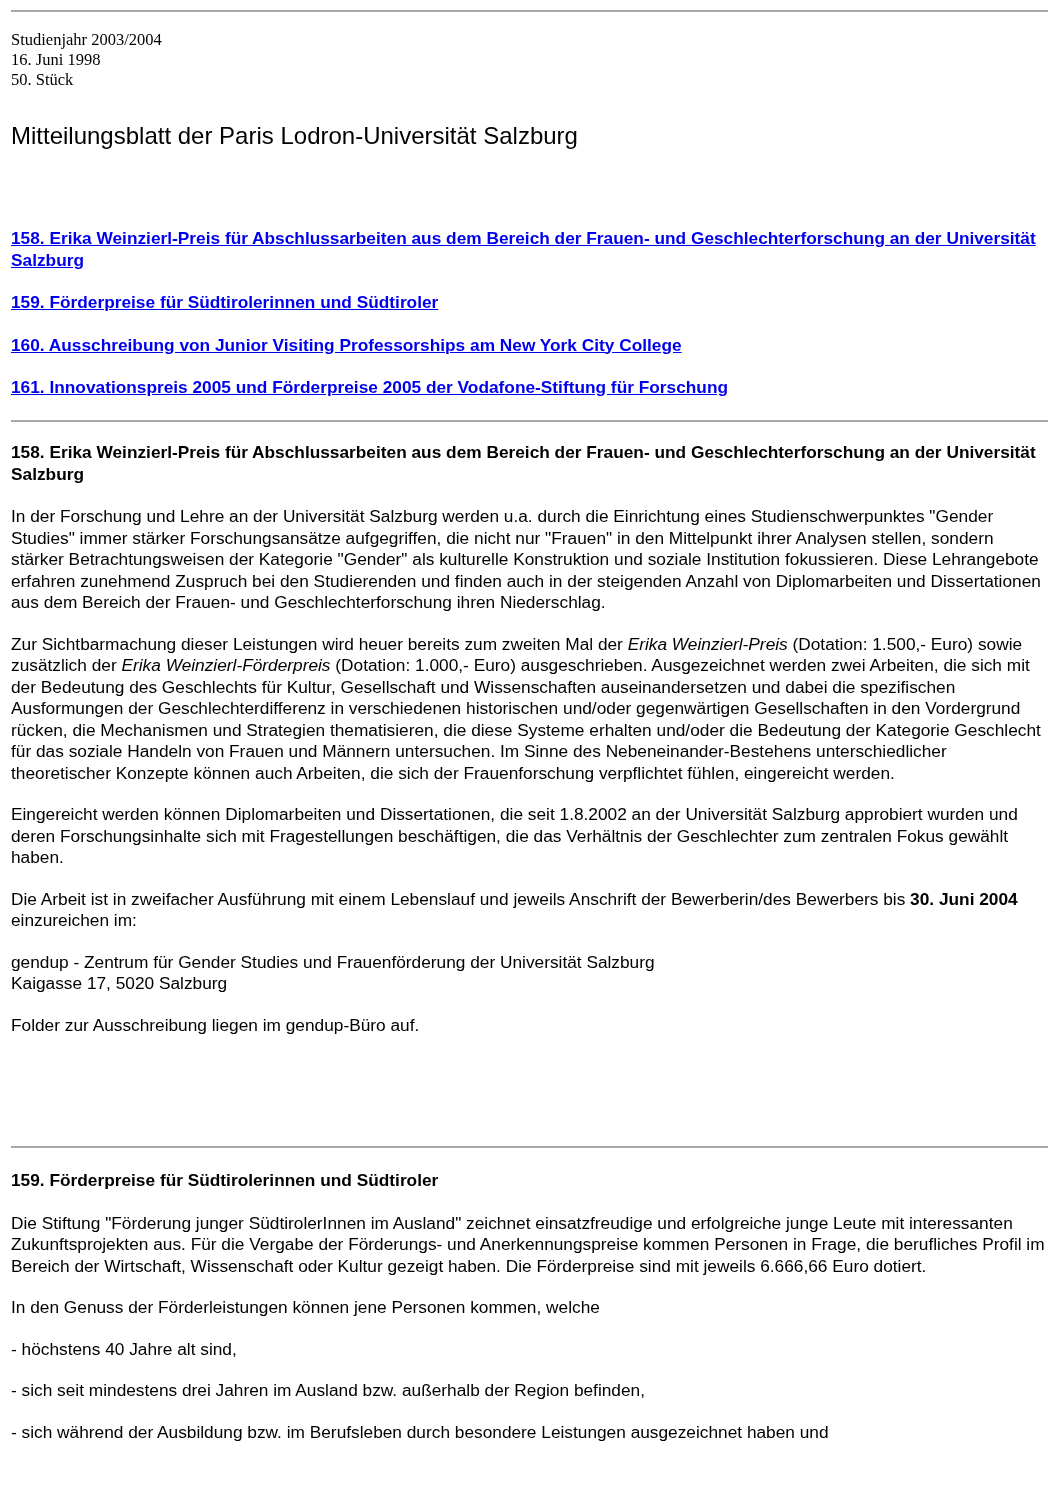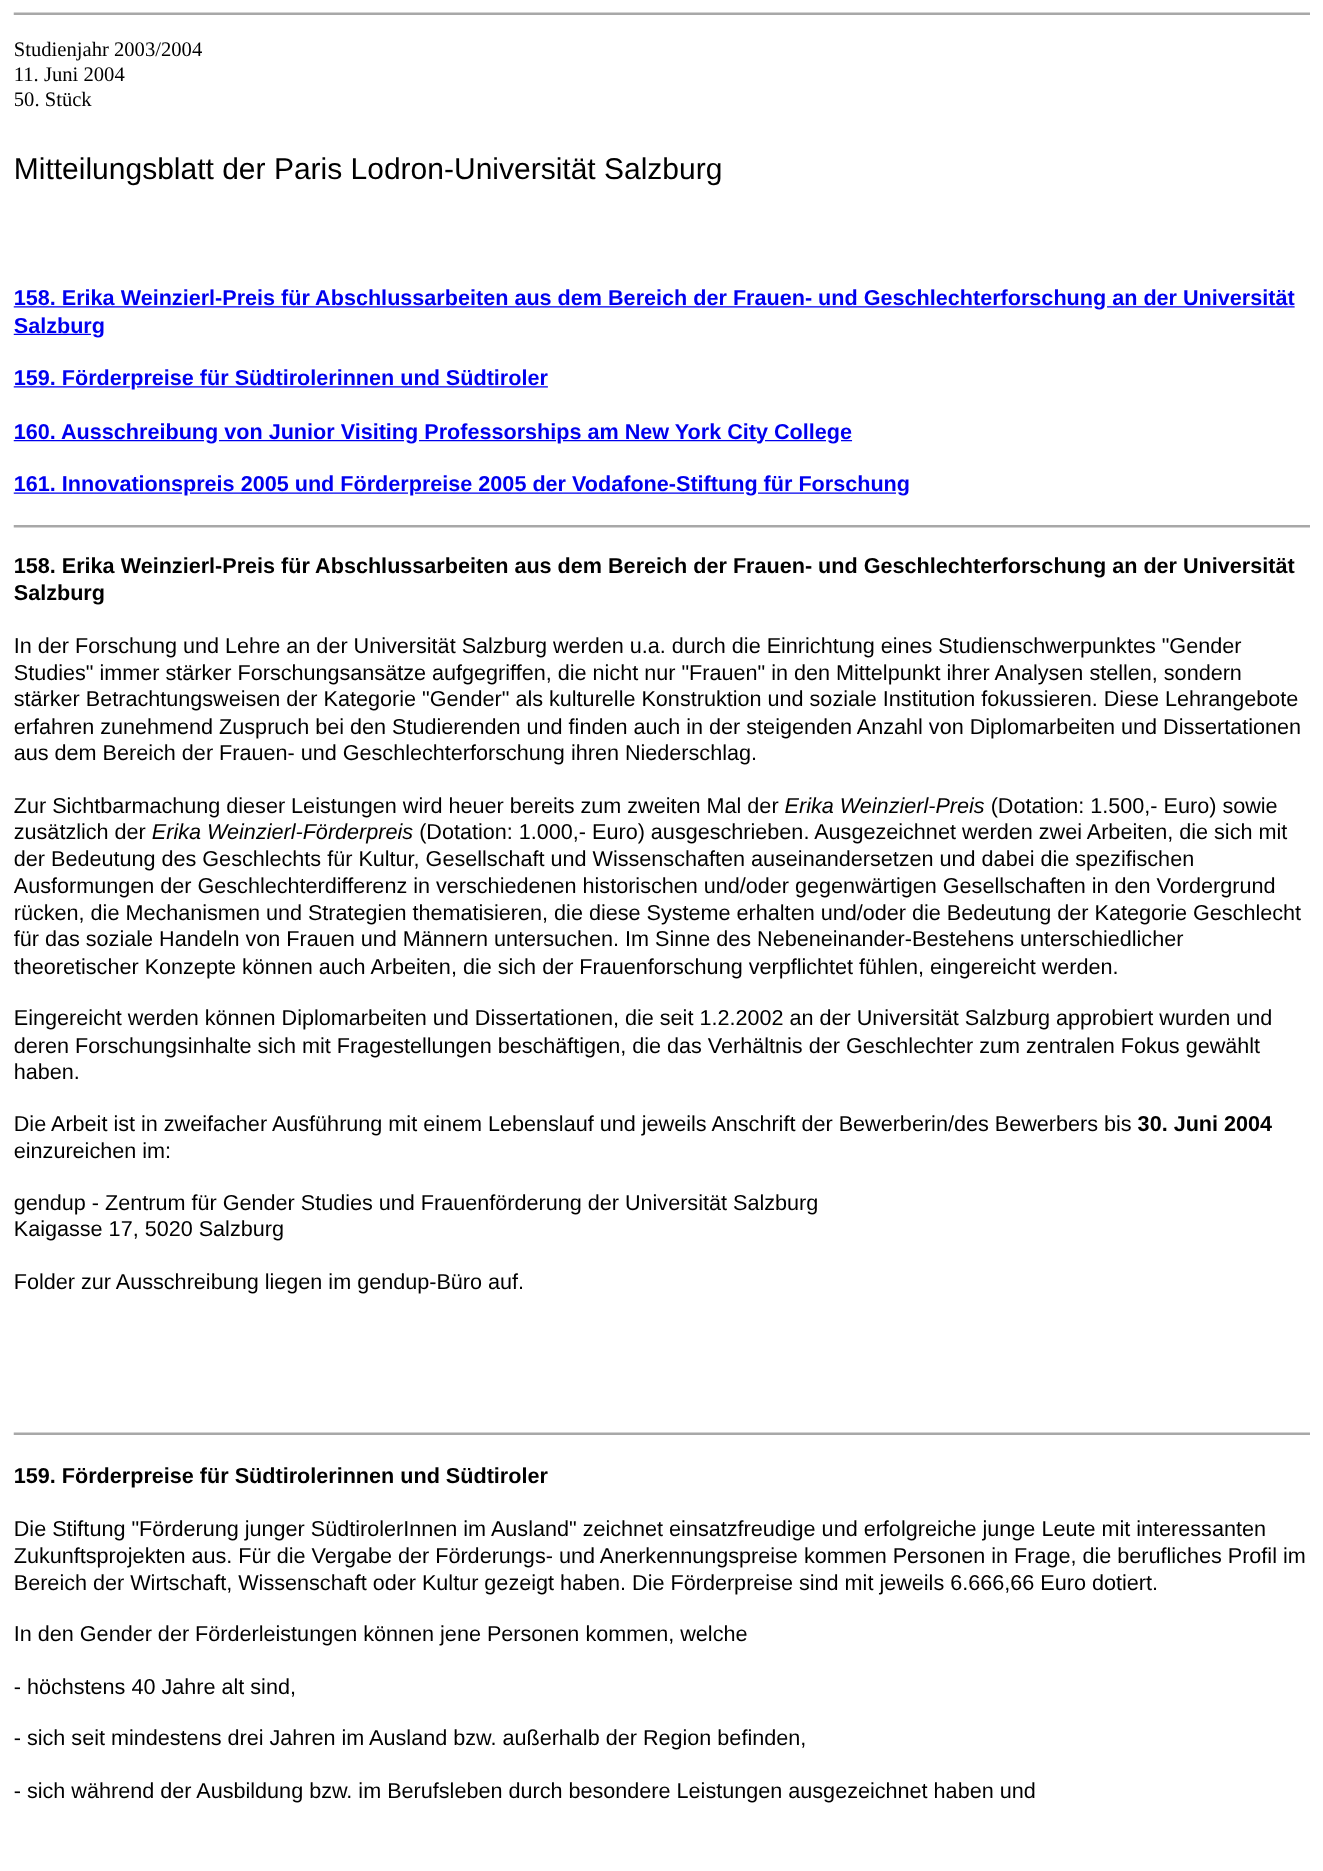--- a/index.html
+++ b/index.html
@@ -21,48 +21,48 @@
   .sig { text-align: right; }
 </style>
 </head>
 <body>
 
 <div class="page">
   <hr class="rule" style="top:10px;">
 
   <div class="meta">
     <div>Studienjahr 2003/2004</div>
-    <div>11. Juni 2004</div>
+    <div>16. Juni 1998</div>
     <div>50. Stück</div>
   </div>
 
   <h1 class="title">Mitteilungsblatt der Paris Lodron-Universität Salzburg</h1>
 
   <nav class="toc">
     <a>158. Erika Weinzierl-Preis für Abschlussarbeiten aus dem Bereich der Frauen- und Geschlechterforschung an der Universität Salzburg</a>
     <a>159. Förderpreise für Südtirolerinnen und Südtiroler</a>
     <a>160. Ausschreibung von Junior Visiting Professorships am New York City College</a>
     <a>161. Innovationspreis 2005 und Förderpreise 2005 der Vodafone-Stiftung für Forschung</a>
   </nav>
 
   <hr class="rule" style="top:420px;">
 
   <section class="section" style="top:442px;">
     <h2>158. Erika Weinzierl-Preis für Abschlussarbeiten aus dem Bereich der Frauen- und Geschlechterforschung an der Universität Salzburg</h2>
     <p>In der Forschung und Lehre an der Universität Salzburg werden u.a. durch die Einrichtung eines Studienschwerpunktes "Gender Studies" immer stärker Forschungsansätze aufgegriffen, die nicht nur "Frauen" in den Mittelpunkt ihrer Analysen stellen, sondern stärker Betrachtungsweisen der Kategorie "Gender" als kulturelle Konstruktion und soziale Institution fokussieren. Diese Lehrangebote erfahren zunehmend Zuspruch bei den Studierenden und finden auch in der steigenden Anzahl von Diplomarbeiten und Dissertationen aus dem Bereich der Frauen- und Geschlechterforschung ihren Niederschlag.</p>
     <p><span>Zur Sichtbarmachung dieser Leistungen wird heuer bereits zum zweiten Mal der </span><em>Erika Weinzierl-Preis</em><span> (Dotation: 1.500,- Euro) sowie zusätzlich der </span><em>Erika Weinzierl-Förderpreis</em><span> (Dotation: 1.000,- Euro) ausgeschrieben. Ausgezeichnet werden zwei Arbeiten, die sich mit der Bedeutung des Geschlechts für Kultur, Gesellschaft und Wissenschaften auseinandersetzen und dabei die spezifischen Ausformungen der Geschlechterdifferenz in verschiedenen historischen und/oder gegenwärtigen Gesellschaften in den Vordergrund rücken, die Mechanismen und Strategien thematisieren, die diese Systeme erhalten und/oder die Bedeutung der Kategorie Geschlecht für das soziale Handeln von Frauen und Männern untersuchen. Im Sinne des Nebeneinander-Bestehens unterschiedlicher theoretischer Konzepte können auch Arbeiten, die sich der Frauenforschung verpflichtet fühlen, eingereicht werden.</span></p>
-    <p>Eingereicht werden können Diplomarbeiten und Dissertationen, die seit 1.2.2002 an der Universität Salzburg approbiert wurden und deren Forschungsinhalte sich mit Fragestellungen beschäftigen, die das Verhältnis der Geschlechter zum zentralen Fokus gewählt haben.</p>
+    <p>Eingereicht werden können Diplomarbeiten und Dissertationen, die seit 1.8.2002 an der Universität Salzburg approbiert wurden und deren Forschungsinhalte sich mit Fragestellungen beschäftigen, die das Verhältnis der Geschlechter zum zentralen Fokus gewählt haben.</p>
     <p><span>Die Arbeit ist in zweifacher Ausführung mit einem Lebenslauf und jeweils Anschrift der Bewerberin/des Bewerbers bis </span><strong>30. Juni 2004</strong><span> einzureichen im:</span></p>
     <p><span>gendup - Zentrum für Gender Studies und Frauenförderung der Universität Salzburg</span><br><span>Kaigasse 17, 5020 Salzburg</span></p>
     <p>Folder zur Ausschreibung liegen im gendup-Büro auf.</p>
   </section>
 
   <hr class="rule" style="top:1146px;">
 
   <section class="section" style="top:1170px;">
     <h2>159. Förderpreise für Südtirolerinnen und Südtiroler</h2>
     <p>Die Stiftung "Förderung junger SüdtirolerInnen im Ausland" zeichnet einsatzfreudige und erfolgreiche junge Leute mit interessanten Zukunftsprojekten aus. Für die Vergabe der Förderungs- und Anerkennungspreise kommen Personen in Frage, die berufliches Profil im Bereich der Wirtschaft, Wissenschaft oder Kultur gezeigt haben. Die Förderpreise sind mit jeweils 6.666,66 Euro dotiert.</p>
-    <p>In den Gender der Förderleistungen können jene Personen kommen, welche</p>
+    <p>In den Genuss der Förderleistungen können jene Personen kommen, welche</p>
     <p>- höchstens 40 Jahre alt sind,</p>
     <p>- sich seit mindestens drei Jahren im Ausland bzw. außerhalb der Region befinden,</p>
     <p>- sich während der Ausbildung bzw. im Berufsleben durch besondere Leistungen ausgezeichnet haben und</p>
   </section>
 </div>
 
 </body></html>

